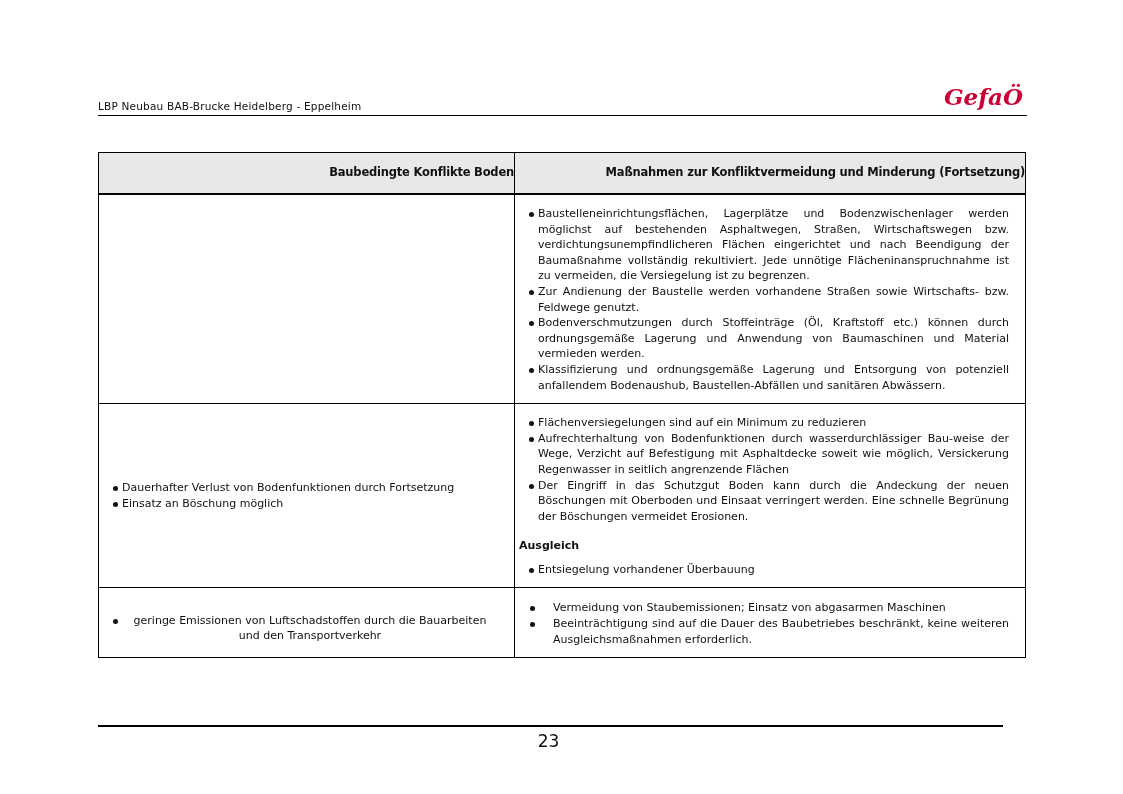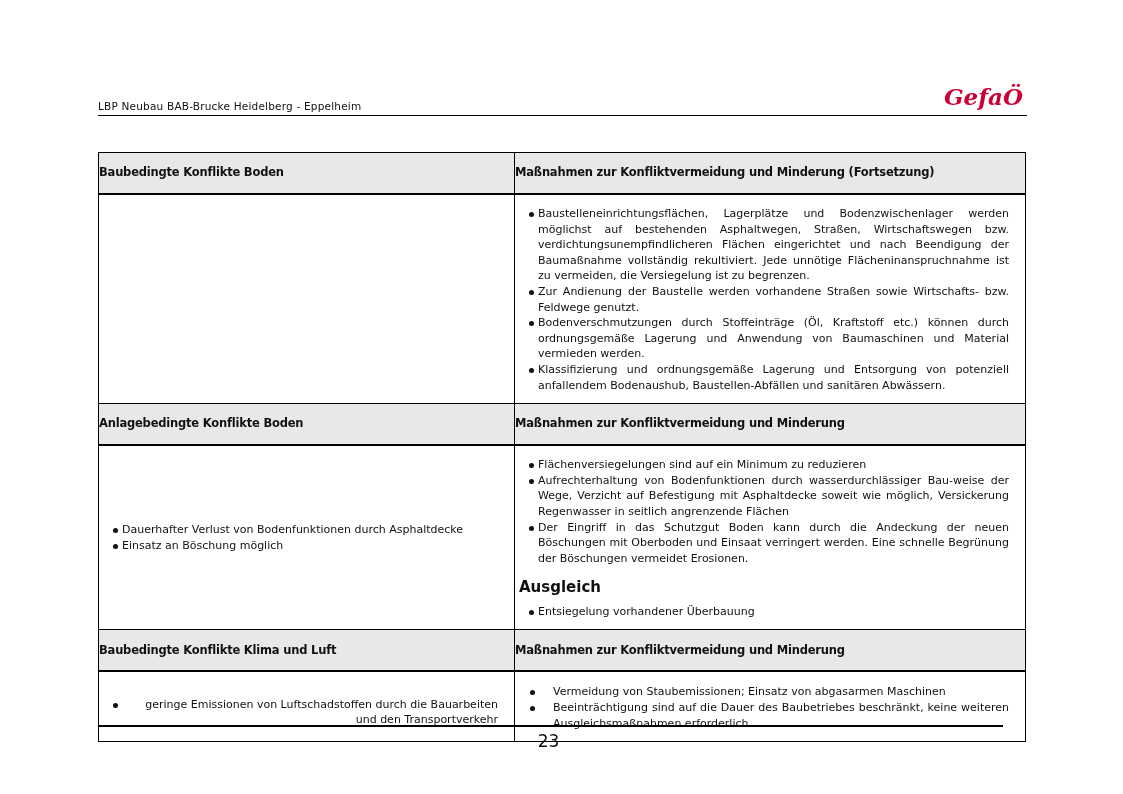--- a/index.html
+++ b/index.html
@@ -57,21 +57,21 @@
       border-right: 1px solid #000;
       padding: 0;
       vertical-align: top;
     }
     .col-left { width: 416px; }
     .col-right { width: 511px; }
     .head-row th {
       background: #e8e8e8;
       font-weight: bold;
       font-size: 11.5px;
-      text-align: left;
+      text-align: right;
       vertical-align: middle;
       height: 40px;
       color: #111;
       letter-spacing: -0.2px;
     }
     .head-row.first th { border-top: 1px solid #000; }
     .head-row th { border-bottom: 2px solid #000; }
     .head-row.sep th { border-top: 1px solid #000; }
     .body-row td { border-bottom: 1px solid #000; }
     .cell-right {
@@ -99,21 +99,21 @@
       top: 6px;
       width: 5px;
       height: 5px;
       border-radius: 50%;
       background: #111;
     }
     ul.bullets.wide li { padding-left: 26px; }
     ul.bullets.wide li::before { left: 3px; }
     .subheading {
       font-weight: bold;
-      font-size: 15px;
+      font-size: 11px;
       margin-top: 14px;
     }
     .page-footer-line {
       position: absolute;
       left: 98px;
       top: 725px;
       width: 905px;
       height: 2px;
       background: #000;
     }
@@ -151,52 +151,44 @@
     <td class="cell-right">
       <ul class="bullets">
         <li>Baustelleneinrichtungsflächen, Lagerplätze und Bodenzwischenlager werden möglichst auf bestehenden Asphaltwegen, Straßen, Wirtschaftswegen bzw. verdichtungsunempfindlicheren Flächen eingerichtet und nach Beendigung der Baumaßnahme vollständig rekultiviert. Jede unnötige Flächeninanspruchnahme ist zu vermeiden, die Versiegelung ist zu begrenzen.</li>
         <li>Zur Andienung der Baustelle werden vorhandene Straßen sowie Wirtschafts- bzw. Feldwege genutzt.</li>
         <li>Bodenverschmutzungen durch Stoffeinträge (Öl, Kraftstoff etc.) können durch ordnungsgemäße Lagerung und Anwendung von Baumaschinen und Material vermieden werden.</li>
         <li>Klassifizierung und ordnungsgemäße Lagerung und Entsorgung von potenziell anfallendem Bodenaushub, Baustellen-Abfällen und sanitären Abwässern.</li>
       </ul>
     </td>
   </tr>
 
-  <tr class="head-row">
-    <th>Anlagebedingte Konflikte Boden</th>
-    <th>Maßnahmen zur Konfliktvermeidung und Minderung</th>
-  </tr>
   <tr class="body-row">
     <td class="cell-left">
       <ul class="bullets">
-        <li>Dauerhafter Verlust von Bodenfunktionen durch Asphaltdecke</li>
+        <li>Dauerhafter Verlust von Bodenfunktionen durch Fortsetzung</li>
         <li>Einsatz an Böschung möglich</li>
       </ul>
     </td>
     <td class="cell-right">
       <ul class="bullets">
         <li>Flächenversiegelungen sind auf ein Minimum zu reduzieren</li>
         <li>Aufrechterhaltung von Bodenfunktionen durch wasserdurchlässiger Bau-weise der Wege, Verzicht auf Befestigung mit Asphaltdecke soweit wie möglich, Versickerung Regenwasser in seitlich angrenzende Flächen</li>
         <li>Der Eingriff in das Schutzgut Boden kann durch die Andeckung der neuen Böschungen mit Oberboden und Einsaat verringert werden. Eine schnelle Begrünung der Böschungen vermeidet Erosionen.</li>
       </ul>
       <div class="subheading">Ausgleich</div>
       <ul class="bullets">
         <li>Entsiegelung vorhandener Überbauung</li>
       </ul>
     </td>
   </tr>
 
-  <tr class="head-row sep">
-    <th>Baubedingte Konflikte Klima und Luft</th>
-    <th>Maßnahmen zur Konfliktvermeidung und Minderung</th>
-  </tr>
   <tr class="body-row">
     <td class="cell-left" style="vertical-align: top; padding-top: 11px !important;">
       <ul class="bullets">
-        <li style="text-align:right;">geringe Emissionen von Luftschadstoffen durch die Bauarbeiten und den Transportverkehr</li>
+        <li style="text-align:center;">geringe Emissionen von Luftschadstoffen durch die Bauarbeiten und den Transportverkehr</li>
       </ul>
     </td>
     <td class="cell-right" style="padding-top: 4px !important;">
       <ul class="bullets wide">
         <li>Vermeidung von Staubemissionen; Einsatz von abgasarmen Maschinen</li>
         <li>Beeinträchtigung sind auf die Dauer des Baubetriebes beschränkt, keine weiteren Ausgleichsmaßnahmen erforderlich.</li>
       </ul>
     </td>
   </tr>
 </tbody>

